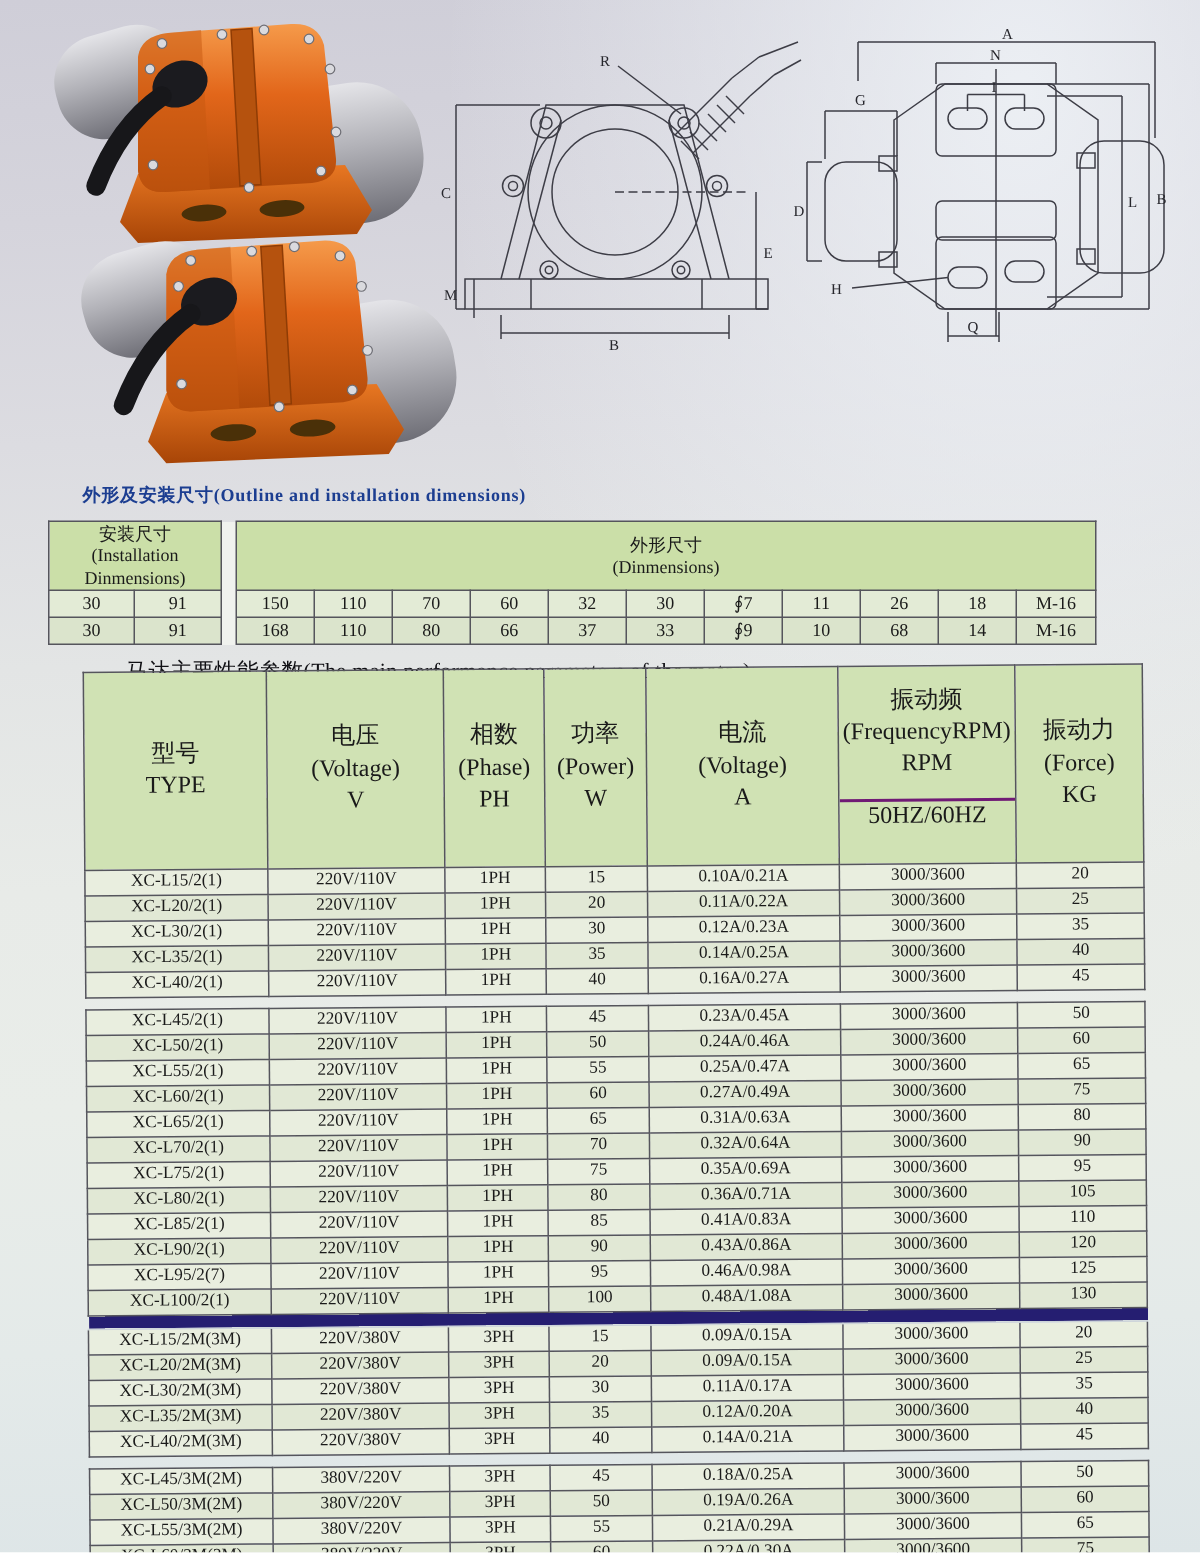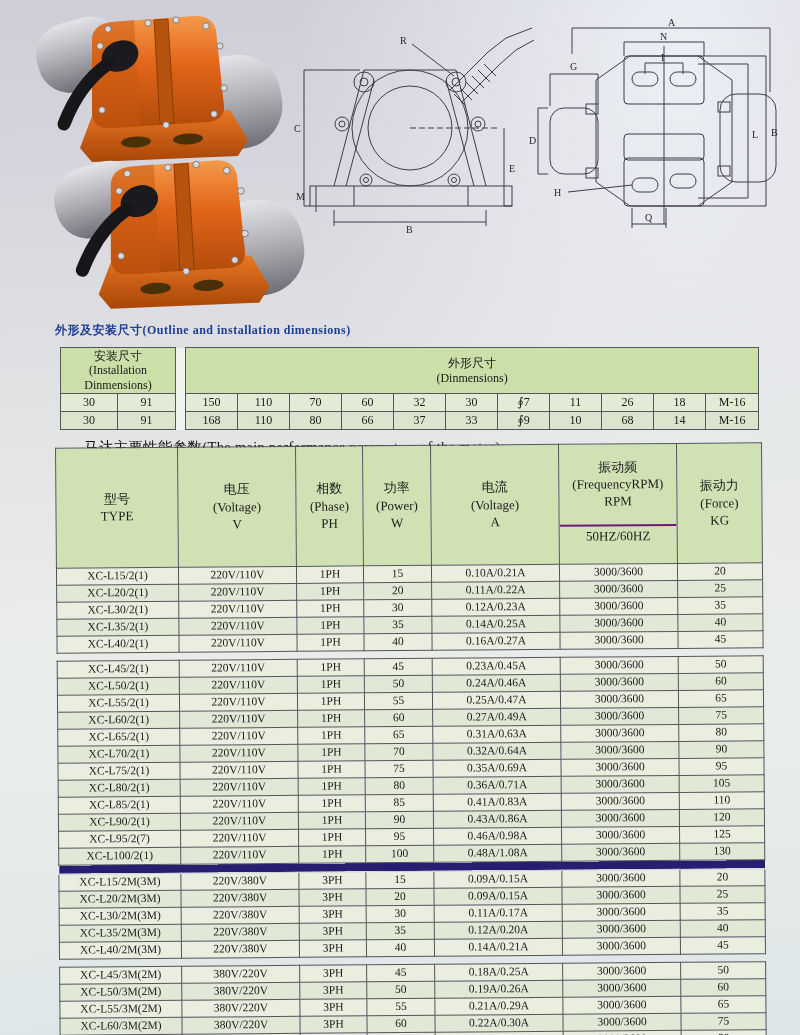--- a/index.html
+++ b/index.html
@@ -22,30 +22,30 @@
     position:absolute;left:55px;top:322px;margin:0;font-size:12px;font-weight:bold;
     color:#1c3e91;letter-spacing:.5px;white-space:nowrap;
   }
   .title-perf{
     position:absolute;left:72px;top:426px;margin:12px;font-size:14.5px;font-weight:normal;
     color:#101014;white-space:nowrap;letter-spacing:.3px;
   }
   table{border-collapse:collapse;table-layout:fixed;}
   th,td{border:1px solid #55555c;text-align:center;vertical-align:middle;overflow:hidden;}
   
-  .dim-table{position:absolute;left:60px;top:347px;width:698px;font-size:12px;}
+  .dim-table{position:absolute;left:32px;top:347px;width:698px;font-size:12px;}
   .dim-table thead th.grp{background:#cbdfa8;font-weight:normal;white-space:pre-line;line-height:1.2;font-size:12px;height:32px;}
   .dim-table thead tr:nth-child(2) th{background:#d2e3b4;font-weight:normal;height:15px;font-size:12px;}
   .dim-table tbody td{height:14px;background:#e3ebd6;font-size:12px;}
   .dim-table tbody tr:nth-child(2) td{background:#dbe4cc;}
   .dim-table .spacer{background:#f0f2ee !important;border-top:none;border-bottom:none;}
   
   .perf-wrap{position:absolute;left:55px;top:445px;width:706px;transform:rotate(-0.45deg);transform-origin:50% 0;}
   .perf-table{width:706px;font-size:11.5px;}
-  .perf-table thead th{background:#d0e2b4;font-weight:normal;white-space:pre-line;line-height:1.35;font-size:13px;height:66px;padding:0;margin-top:34px;}
+  .perf-table thead th{background:#d0e2b4;font-weight:normal;white-space:pre-line;line-height:1.35;font-size:16px;height:66px;padding:0;margin-top:34px;}
   .perf-table thead th.freq{padding:0;vertical-align:top;}
   .freq-top{height:45px;display:flex;align-items:center;justify-content:center;white-space:pre-line;line-height:1.3;}
   .freq-sub{height:19px;border-top:2px solid #701a75;display:flex;align-items:center;justify-content:center;}
   .perf-table tbody td{height:14px;background:#e9eedf;line-height:1;}
   .perf-table tbody tr.alt td{background:#e1e8d5;}
   .perf-table tbody tr.sep td{border:none;background:transparent;height:5px;}
   .perf-table tbody tr.navy td{height:6px;background:#251e71;border-top:1px solid #eef0ec;border-bottom:1px solid #ccd3d8;}
 </style>
 </head>
 <body>

